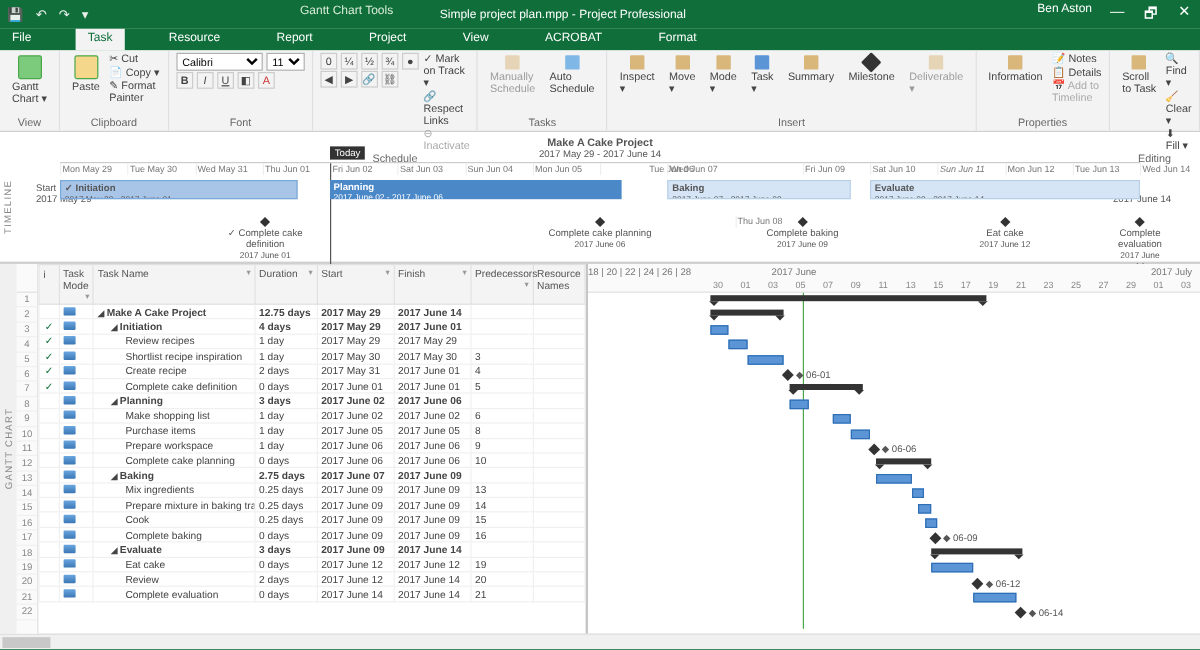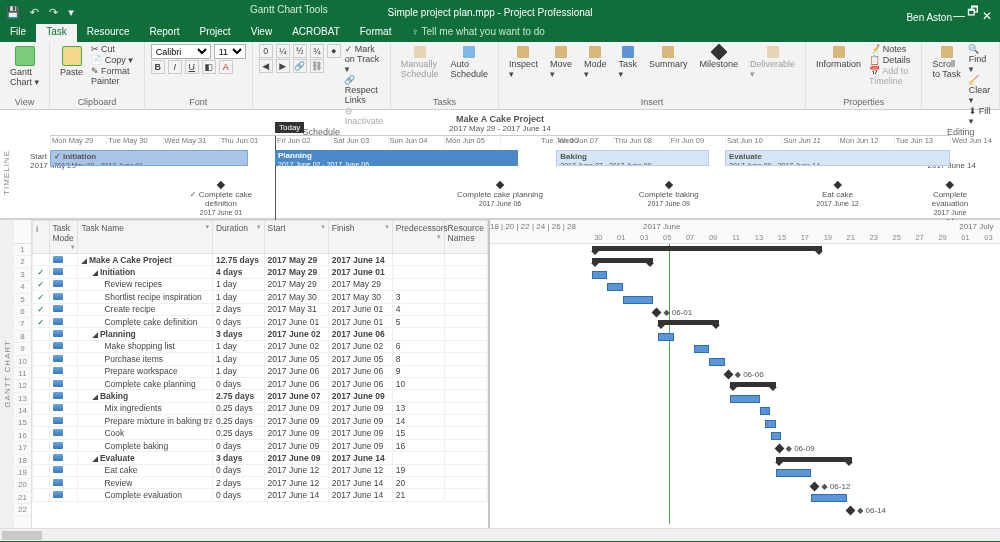--- a/index.html
+++ b/index.html
@@ -5,25 +5,25 @@
 * { box-sizing: border-box; margin: 0; padding: 0; font-family: "Segoe UI", Arial, sans-serif; }
 body { width: 1000px; height: 542px; background: #fff; overflow: hidden; font-size: 10px; }
 
 
 .titlebar { height: 24px; background: #0f6e3a; color: #fff; display: flex; align-items: center; padding: 0 6px; }
 .titlebar .qat { display: flex; gap: 10px; align-items: center; font-size: 11px; }
 .titlebar .qat span { opacity: 0.9; }
 .titlebar .center { flex: 1; text-align: center; font-size: 10px; display: flex; justify-content: center; gap: 60px; align-items: center; }
 .titlebar .doc { color: #fff; }
 .titlebar .gtt { position: absolute; left: 250px; top: 4px; font-size: 10px; color: #d8ebd8; }
-.titlebar .right { display: flex; gap: 0; align-items: flex-end; font-size: 10px; }
+.titlebar .right { display: flex; gap: 14px; align-items: flex-start; font-size: 10px; }
 .titlebar .wbtn { width: 14px; text-align: center; font-size: 12px; }
 
 
-.menutabs { height: 18px; background: #0f6e3a; display: flex; color: #fff; font-size: 10px; }
+.menutabs { height: 18px; background: #0f6e3a; display: flex; color: #fff; font-size: 10px; gap: 27px; }
 .menutabs div { padding: 2px 10px; cursor: pointer; }
 .menutabs .active { background: #f3f3f3; color: #0f6e3a; }
 .menutabs .tell { color: #c8e6c8; }
 
 
 .ribbon { height: 68px; background: #f3f3f3; border-bottom: 1px solid #d0d0d0; display: flex; font-size: 9px; color: #444; }
 .ribbon .group { border-right: 1px solid #e0e0e0; padding: 2px 6px; display: flex; flex-direction: column; }
 .ribbon .group .body { flex: 1; display: flex; gap: 4px; align-items: flex-start; }
 .ribbon .group .label { text-align: center; font-size: 9px; color: #666; padding-top: 1px; }
 .ribbon .bigbtn { display: flex; flex-direction: column; align-items: center; gap: 1px; padding: 2px 4px; }
@@ -119,21 +119,20 @@
 
 <div class="menutabs">
   <div>File</div>
   <div class="active">Task</div>
   <div>Resource</div>
   <div>Report</div>
   <div>Project</div>
   <div>View</div>
   <div>ACROBAT</div>
   <div>Format</div>
-  <div class="tell">♀ Tell me what you want to do</div>
 </div>
 
 <div class="ribbon">
   <div class="group">
       <div class="body">
     <div class="bigbtn">
           <div class="ico"></div>
           <span style="white-space:pre">Gantt
 Chart ▾</span>
         </div>
@@ -153,21 +152,21 @@
       <span>✎ Format Painter</span>
     </div>
   </div>
       <div class="label">Clipboard</div>
     </div>
 
   <div class="group">
       <div class="body">
     <div class="stack">
       <div class="row">
-        <select style="width:60px"><option>Calibri</option></select>
+        <select style="width:72px"><option>Calibri</option></select>
         <select style="width:32px"><option>11</option></select>
       </div>
       <div class="row">
         <span class="sq">
               <b>B</b>
             </span>
         <span class="sq">
               <i>I</i>
             </span>
         <span class="sq">
@@ -306,21 +305,21 @@
   <div class="tick" style="left: 0%;">Mon May 29</div>
       <div class="tick" style="left: 6.25%;">Tue May 30</div>
       <div class="tick" style="left: 12.5%;">Wed May 31</div>
       <div class="tick" style="left: 18.75%;">Thu Jun 01</div>
       <div class="tick" style="left: 25%;">Fri Jun 02</div>
       <div class="tick" style="left: 31.25%;">Sat Jun 03</div>
       <div class="tick" style="left: 37.5%;">Sun Jun 04</div>
       <div class="tick" style="left: 43.75%;">Mon Jun 05</div>
       <div class="tick" style="left: 50%; padding-left: 40px;">Tue Jun 06</div>
       <div class="tick" style="left: 56.25%;">Wed Jun 07</div>
-      <div class="tick" style="left: 62.5%;">Thu Jun 08</div>
+      <div class="tick" style="left: 62.5%; margin-top: 44px;">Thu Jun 08</div>
       <div class="tick" style="left: 68.75%;">Fri Jun 09</div>
       <div class="tick" style="left: 75%;">Sat Jun 10</div>
       <div class="tick" style="left: 81.25%; font-style: italic;">Sun Jun 11</div>
       <div class="tick" style="left: 87.5%;">Mon Jun 12</div>
       <div class="tick" style="left: 93.75%;">Tue Jun 13</div>
       <div class="tick" style="left: 100%;">Wed Jun 14</div>
       <div class="today" style="left: 25%;">Today</div>
       <div class="todayline" style="left: 25%;"></div>
       <div class="phase done" style="left: 0%; width: 22%;"><b>✓ Initiation</b><br><span style="font-size:7px">2017 May 29 - 2017 June 01</span></div>
       <div class="phase blue" style="left: 25%; width: 27%;"><b>Planning</b><br><span style="font-size:7px">2017 June 02 - 2017 June 06</span></div>

